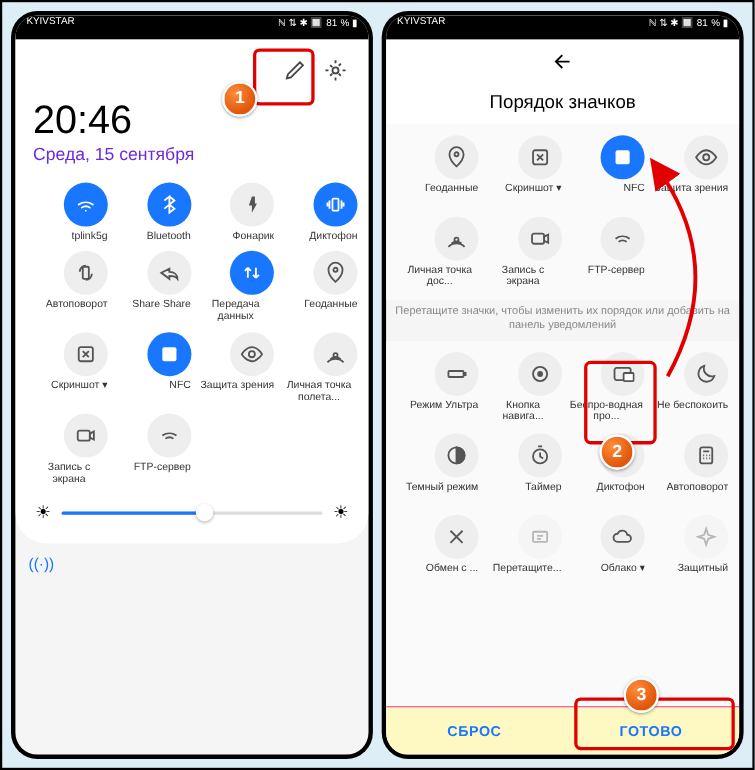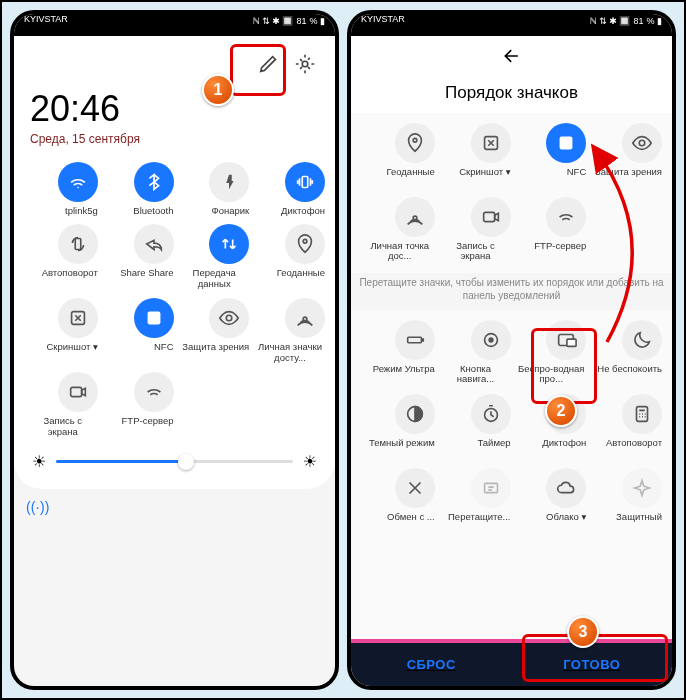--- a/index.html
+++ b/index.html
@@ -57,21 +57,21 @@
     align-items: center;
   }
   .topbar .iconbtn {
     width: 28px;
     height: 28px;
     display: flex;
     align-items: center;
     justify-content: center;
   }
   .clock { font-size: 36px; font-weight: 300; padding-left: 6px; }
-  .date { font-size: 12px; color: #7f1d1d; padding: 2px 0 14px 6px; }
+  .date { font-size: 16px; color: #6d28d9; padding: 2px 0 14px 6px; }
   .tiles {
     display: grid;
     grid-template-columns: repeat(4, 1fr);
     gap: 4px 2px;
   }
   .tile {
     display: flex;
     flex-direction: column;
     align-items: flex-end;
     font-size: 9.5px;
@@ -155,23 +155,22 @@
   }
   .hint {
     font-size: 10px;
     color: #888;
     text-align: center;
     padding: 4px 8px 8px;
     line-height: 1.25;
   }
   .btnrow {
     display: flex;
-    background: #0f172a;
-    border-top: 4px solid #ec4899;
-    text-decoration: underline;
+    background: #fef9c3;
+    border-top: 1px solid #ec4899;
   }
   .btnrow button {
     flex: 1;
     border: none;
     background: transparent;
     padding: 14px 0;
     font-size: 13px;
     font-weight: 600;
     color: #1976ff;
     letter-spacing: .5px;
@@ -326,21 +325,21 @@
             </div>
             <div class="label two">Защита зрения</div>
           </div>
           <div class="tile">
             <div class="circ " style="">
               <svg width="22" height="22" viewBox="0 0 24 24" fill="none" stroke="currentColor" stroke-width="1.8">
                 <circle cx="12" cy="13" r="2"></circle>
                 <path d="M7 17a7 7 0 0110 0M4 20a11 11 0 0116 0"></path>
               </svg>
             </div>
-            <div class="label two">Личная значки досту...</div>
+            <div class="label two">Личная точка полета...</div>
           </div>
           <div class="tile">
             <div class="circ " style="">
               <svg width="22" height="22" viewBox="0 0 24 24" fill="none" stroke="currentColor" stroke-width="1.8">
                 <rect x="4" y="7" width="12" height="10" rx="2"></rect>
                 <path d="M16 10l4-2v8l-4-2z"></path>
               </svg>
             </div>
             <div class="label two">Запись с экрана</div>
           </div>

